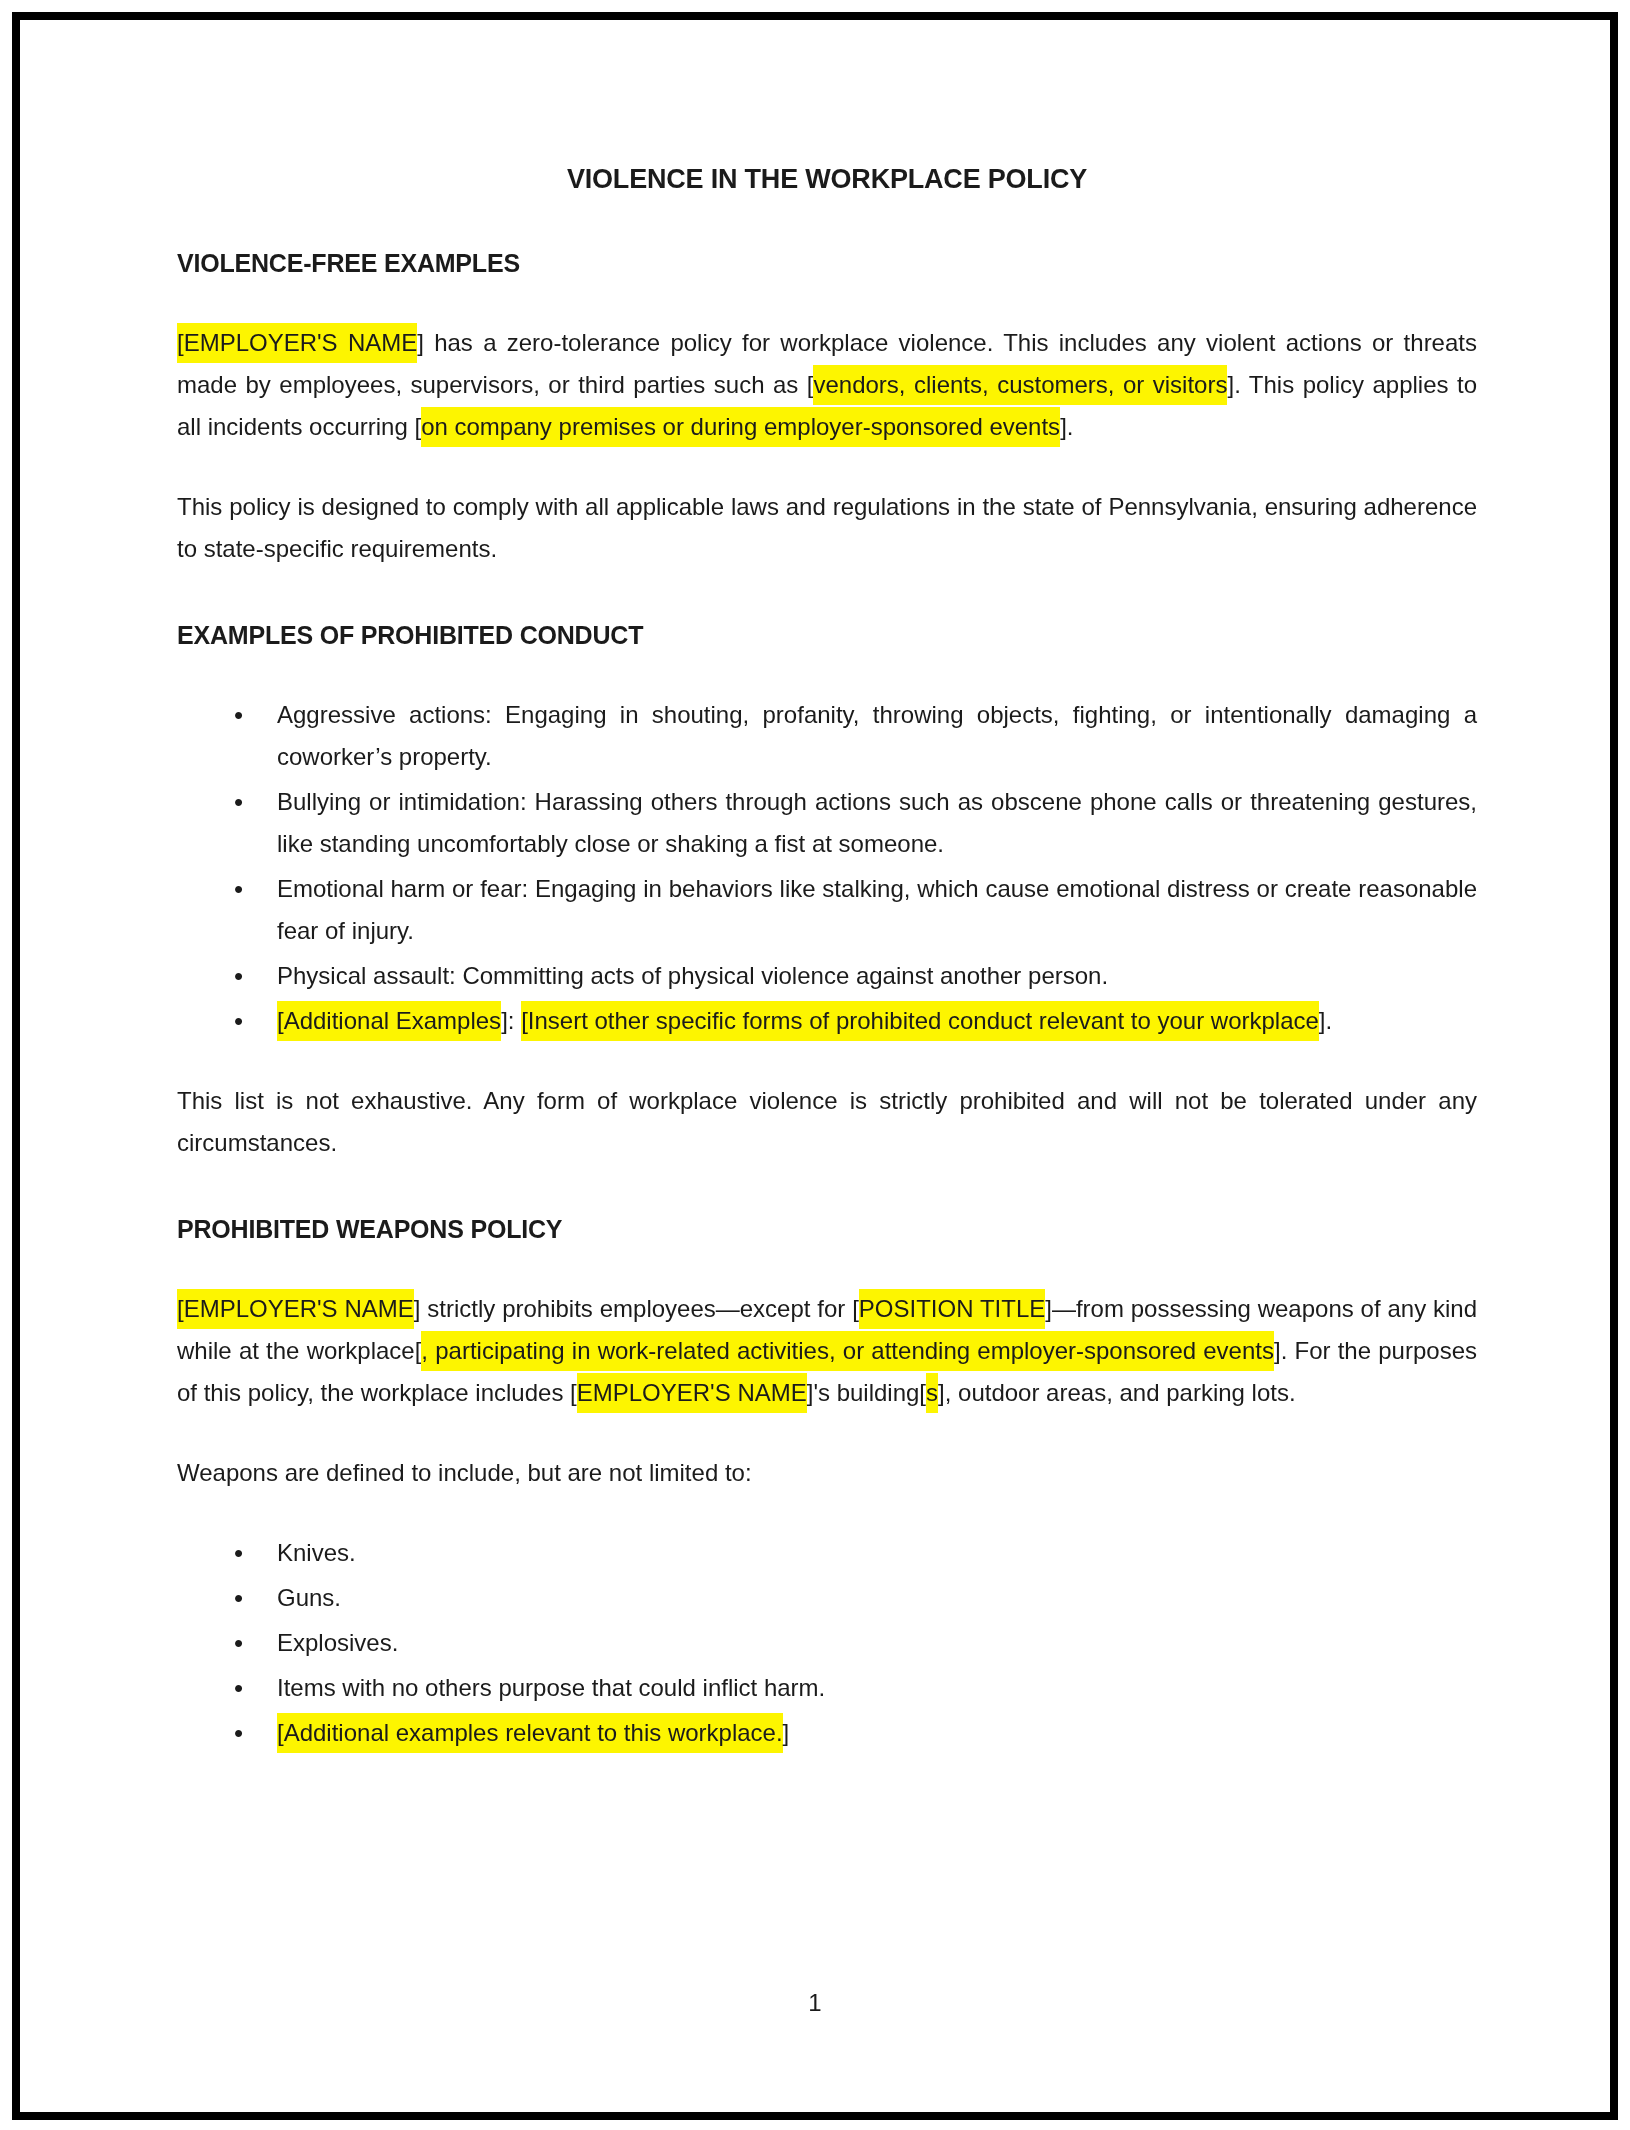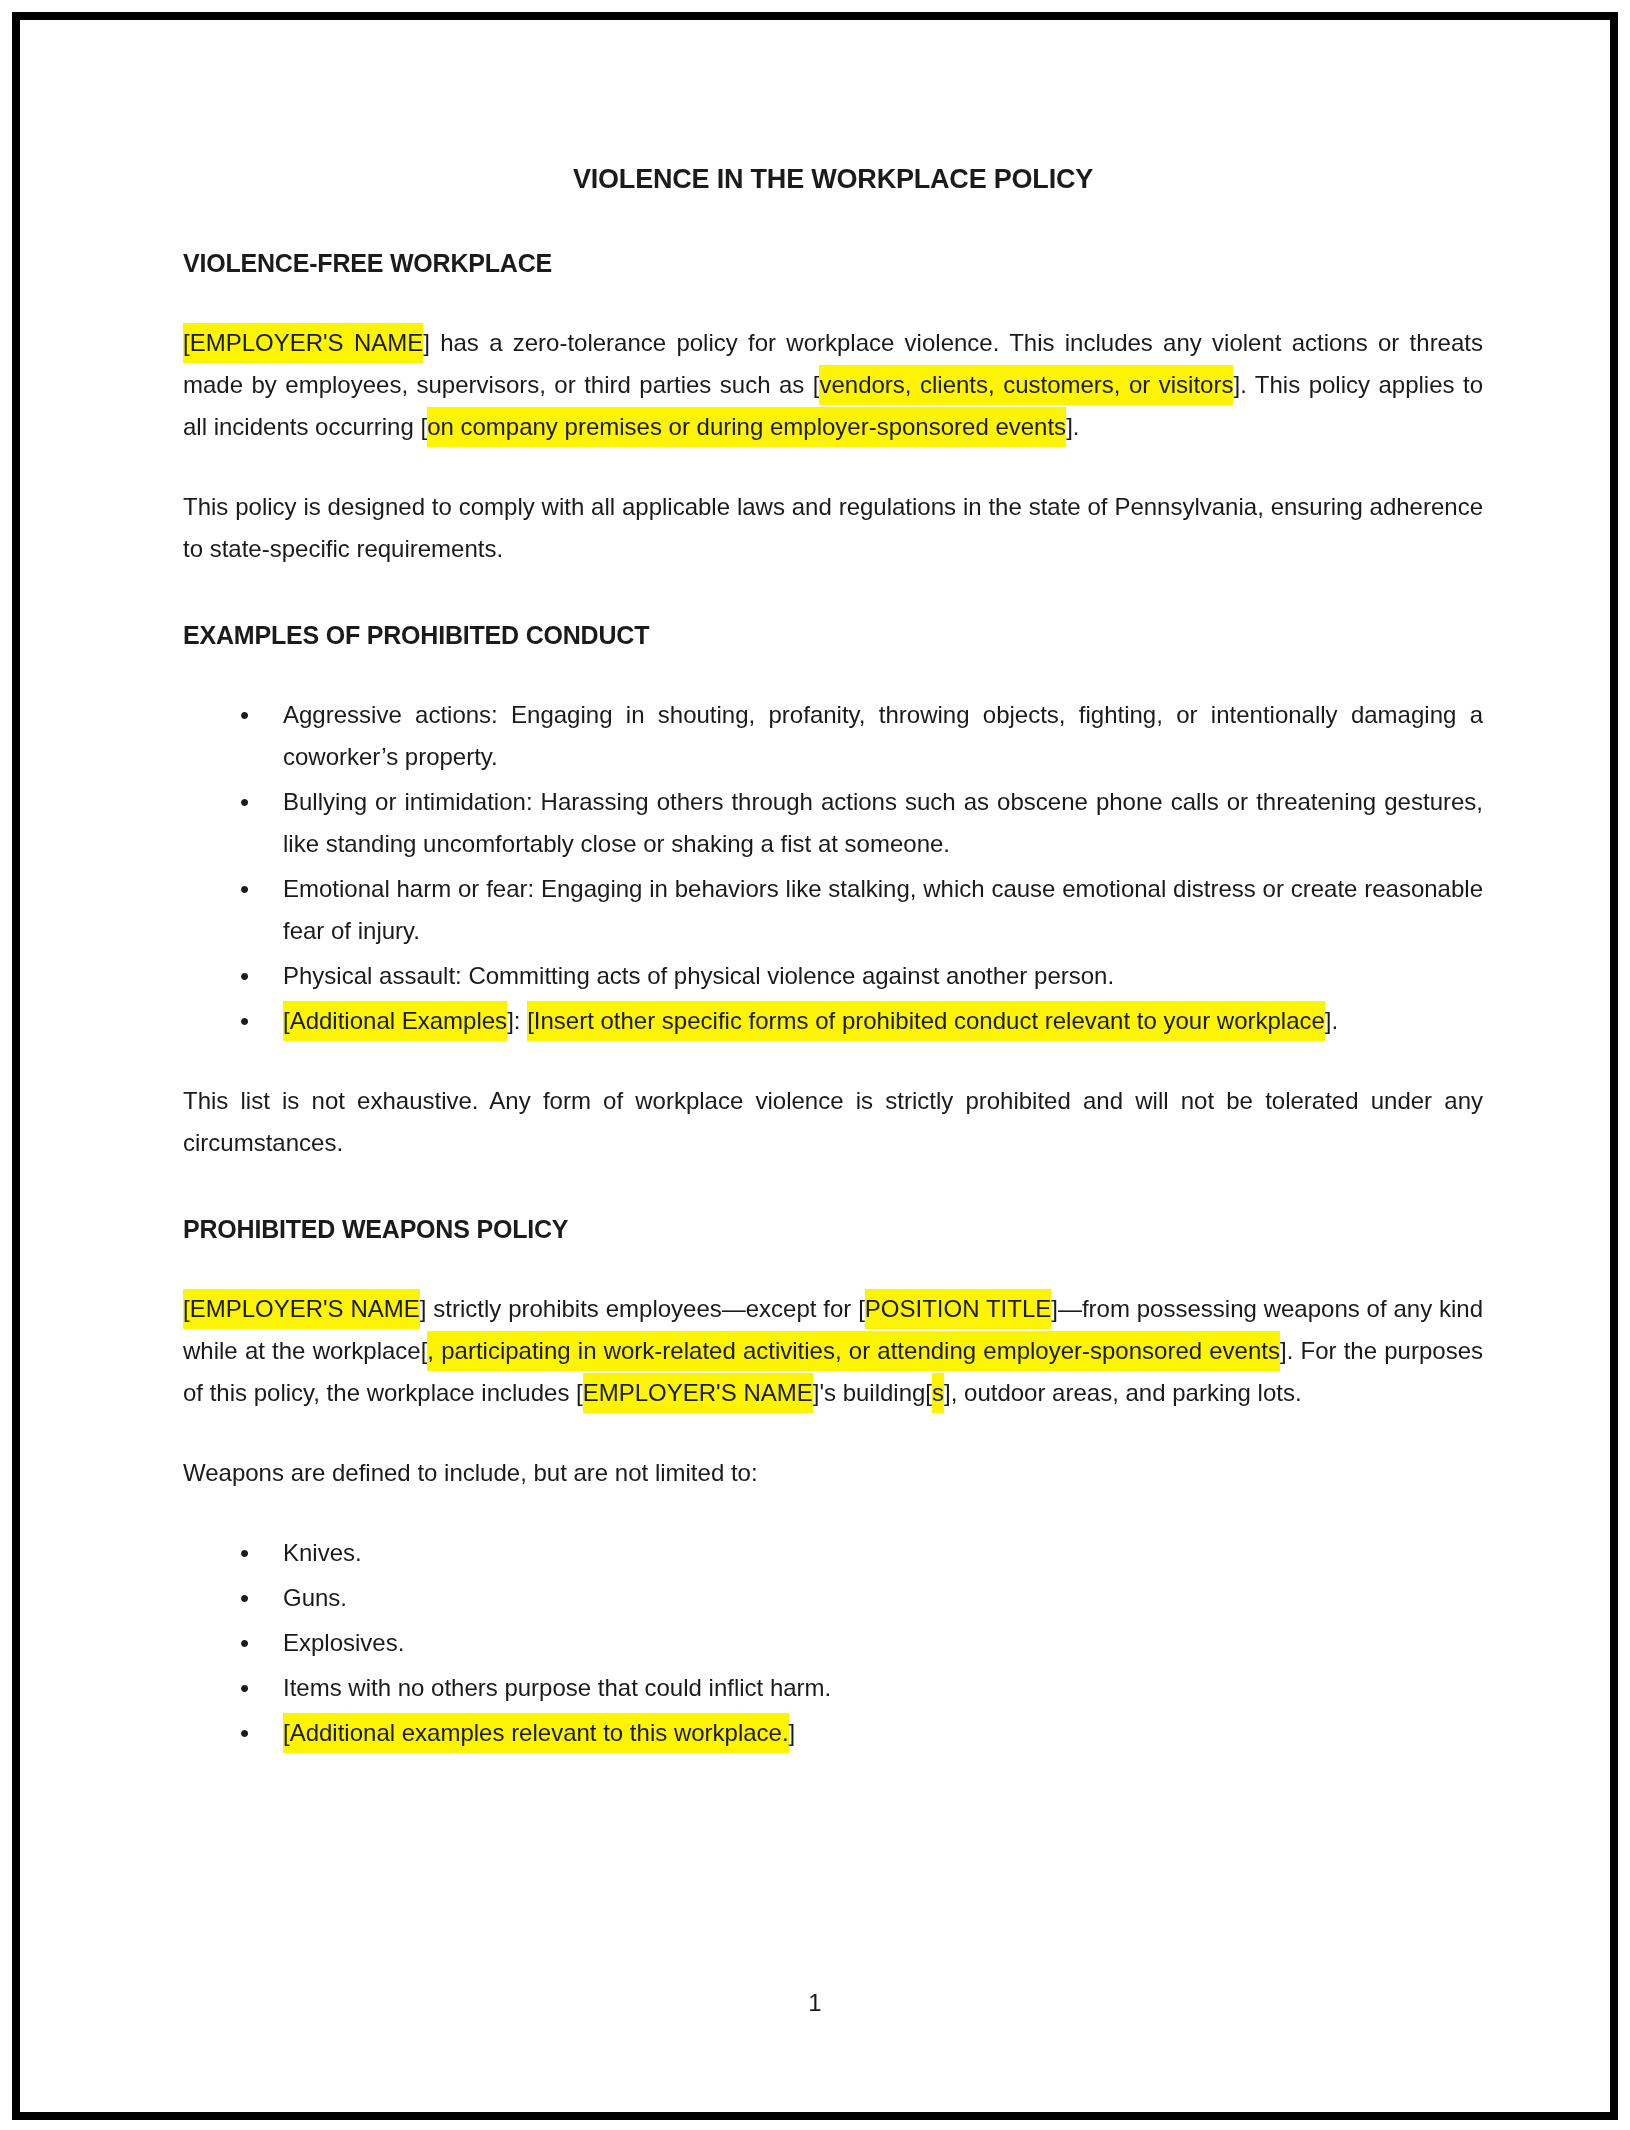--- a/index.html
+++ b/index.html
@@ -21,21 +21,21 @@
     left: 12px;
     width: 1606px;
     height: 2108px;
     border: 8px solid #000000;
     box-sizing: border-box;
     pointer-events: none;
   }
   .content {
     position: absolute;
     top: 158px;
-    left: 183px;
+    left: 177px;
     width: 1300px;
   }
   .doc-title {
     font-size: 27px;
     font-weight: bold;
     text-align: center;
     margin: 0 0 42px 0;
     line-height: 42px;
     letter-spacing: -0.2px;
   }
@@ -88,21 +88,21 @@
   }
 </style>
 </head>
 <body>
 
 <div class="page-frame"></div>
 
 <div class="content">
   <h1 class="doc-title">VIOLENCE IN THE WORKPLACE POLICY</h1>
   <div id="doc-sections">
-      <h2 class="doc-heading">VIOLENCE-FREE WORKPLACE</h2>
+      <h2 class="doc-heading">VIOLENCE-FREE EXAMPLES</h2>
       <p class="doc-para"><span class="hl">[EMPLOYER'S NAME</span><span class="run">] has a zero-tolerance policy for workplace violence. This includes any violent actions or threats made by employees, supervisors, or third parties such as [</span><span class="hl">vendors, clients, customers, or visitors</span><span class="run">]. This policy applies to all incidents occurring [</span><span class="hl">on company premises or during employer-sponsored events</span><span class="run">].</span></p>
       <p class="doc-para"><span class="run">This policy is designed to comply with all applicable laws and regulations in the state of Pennsylvania, ensuring adherence to state-specific requirements.</span></p>
       <h2 class="doc-heading">EXAMPLES OF PROHIBITED CONDUCT</h2>
       <ul class="doc-list">
         <li><span class="run">Aggressive actions: Engaging in shouting, profanity, throwing objects, fighting, or intentionally damaging a coworker’s property.</span></li>
         <li><span class="run">Bullying or intimidation: Harassing others through actions such as obscene phone calls or threatening gestures, like standing uncomfortably close or shaking a fist at someone.</span></li>
         <li><span class="run">Emotional harm or fear: Engaging in behaviors like stalking, which cause emotional distress or create reasonable fear of injury.</span></li>
         <li><span class="run">Physical assault: Committing acts of physical violence against another person.</span></li>
         <li><span class="hl">[Additional Examples</span><span class="run">]: </span><span class="hl">[Insert other specific forms of prohibited conduct relevant to your workplace</span><span class="run">].</span></li>
       </ul>

